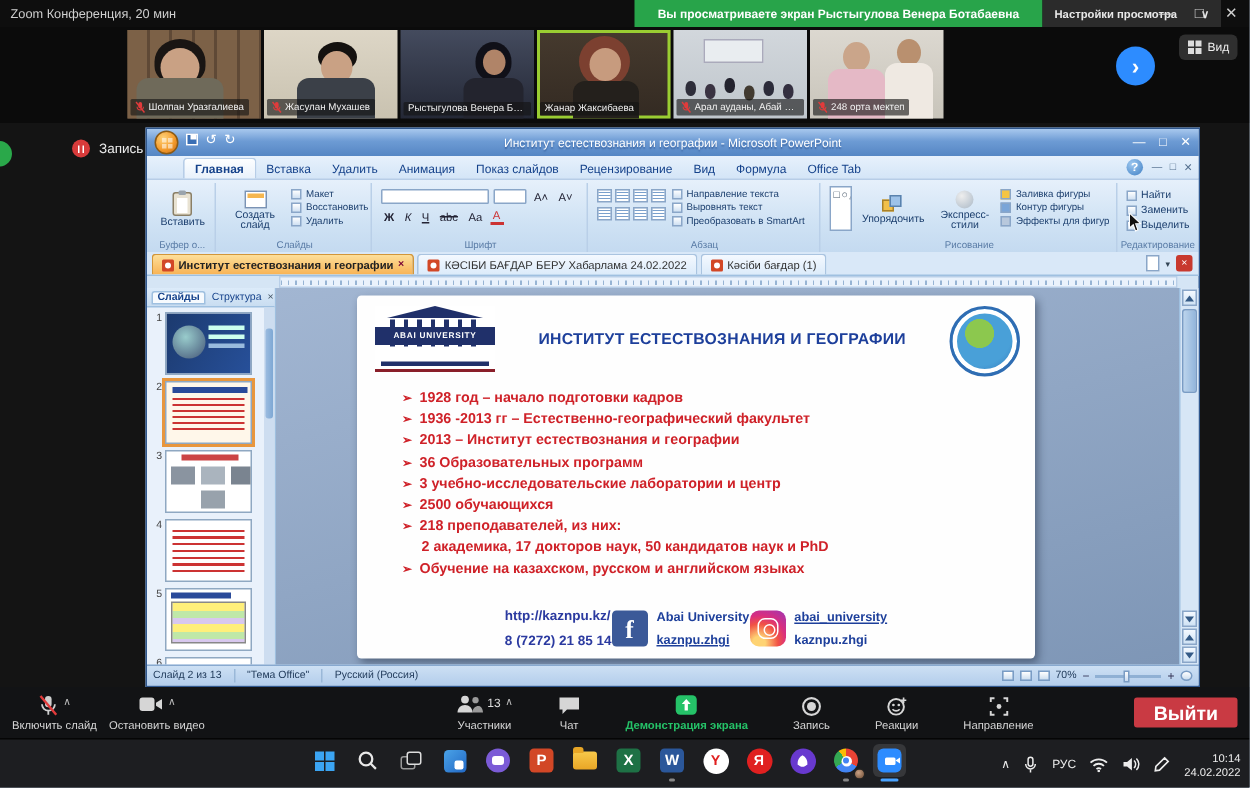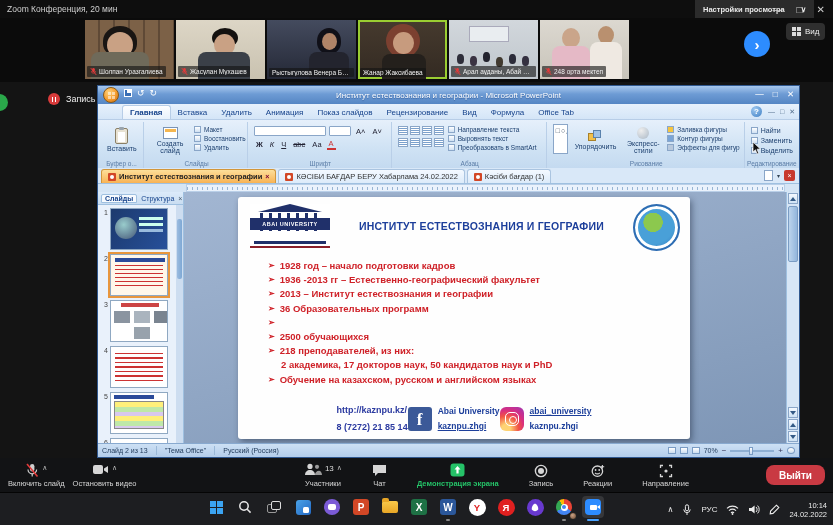--- a/index.html
+++ b/index.html
@@ -185,21 +185,21 @@
 
 .zbar{position:absolute;left:0;top:458px;width:833px;height:34px;background:#121315;display:flex;align-items:center}
 .zleft{display:flex;padding-left:4px}
 .zcenter{position:absolute;left:270px;right:110px;display:flex;justify-content:center;gap:22px}
 .zitem{display:flex;flex-direction:column;align-items:center;gap:1px;padding:2px 4px;cursor:pointer}
 .zitem .irow{display:flex;align-items:flex-start;gap:3px;height:15px}
 .zitem .zlabel{font-size:7.5px;color:#d6d6d6;white-space:nowrap}
 .zitem.green .zlabel{color:#25c268;font-weight:bold}
 .zcaret{font-size:7px;color:#bbb;padding-top:1px}
 .zcount{font-size:8px;color:#ddd;padding-top:1px}
-.leave{position:absolute;right:8px;top:7px;height:20px;padding:0 13px;background:#c93a43;border-radius:8px;color:#fff;font-size:10px;font-weight:bold;display:flex;align-items:center;cursor:pointer}
+.leave{position:absolute;right:8px;top:7px;height:20px;padding:0 13px;background:#c93a43;border-radius:2px;color:#fff;font-size:13px;font-weight:bold;display:flex;align-items:center;cursor:pointer}
 
 
 .taskbar{position:absolute;left:0;top:492px;width:833px;height:33px;background:#1d1e21;border-top:1px solid #050505}
 .tk-icons{position:absolute;left:205px;top:3px;display:flex;gap:7px;align-items:center}
 .tk{width:22px;height:22px;display:flex;align-items:center;justify-content:center;border-radius:4px;cursor:pointer;position:relative}
 .tk .rdot{position:absolute;bottom:-3px;left:9px;width:4px;height:2.5px;border-radius:2px;background:#888}
 .win-ico{width:13px;height:13px;display:grid;grid-template-columns:6px 6px;grid-template-rows:6px 6px;gap:1px}
 .win-ico i{background:#3ba4f2;display:block}
 .tview{width:14px;height:12px;position:relative}
 .tview i{position:absolute;width:10px;height:9px;border:1.4px solid #ddd;border-radius:2px;background:#1d1e21;display:block}
@@ -228,20 +228,21 @@
 .clock{display:flex;flex-direction:column;align-items:flex-end;font-size:7.5px;line-height:9px}
 svg{display:block}
 </style>
 </head>
 <body>
 
 <div class="screen">
 
   <div class="topbar">
     <div class="tb-title">Zoom Конференция, 20 мин</div>
+    <div class="tb-banner">Вы просматриваете экран Рыстыгулова Венера Ботабаевна</div>
     <div class="tb-settings">
       <span>Настройки просмотра</span>
       <span>∨</span>
     </div>
     <div class="tb-ctl">
       <span>—</span>
       <span>□</span>
       <span>✕</span>
     </div>
   </div>
@@ -611,20 +612,21 @@
             <div class="bullet">
                 <span class="bm">➢</span>
                 <span>2013 – Институт естествознания и географии</span>
               </div>
             <div class="bullet">
                 <span class="bm">➢</span>
                 <span>36 Образовательных программ</span>
               </div>
             <div class="bullet">
                 <span class="bm">➢</span>
+                <span>3 учебно-исследовательские лаборатории и центр</span>
               </div>
             <div class="bullet">
                 <span class="bm">➢</span>
                 <span>2500 обучающихся</span>
               </div>
             <div class="bullet">
                 <span class="bm">➢</span>
                 <span>218 преподавателей, из них:</span>
               </div>
             <div class="bullet sub">

